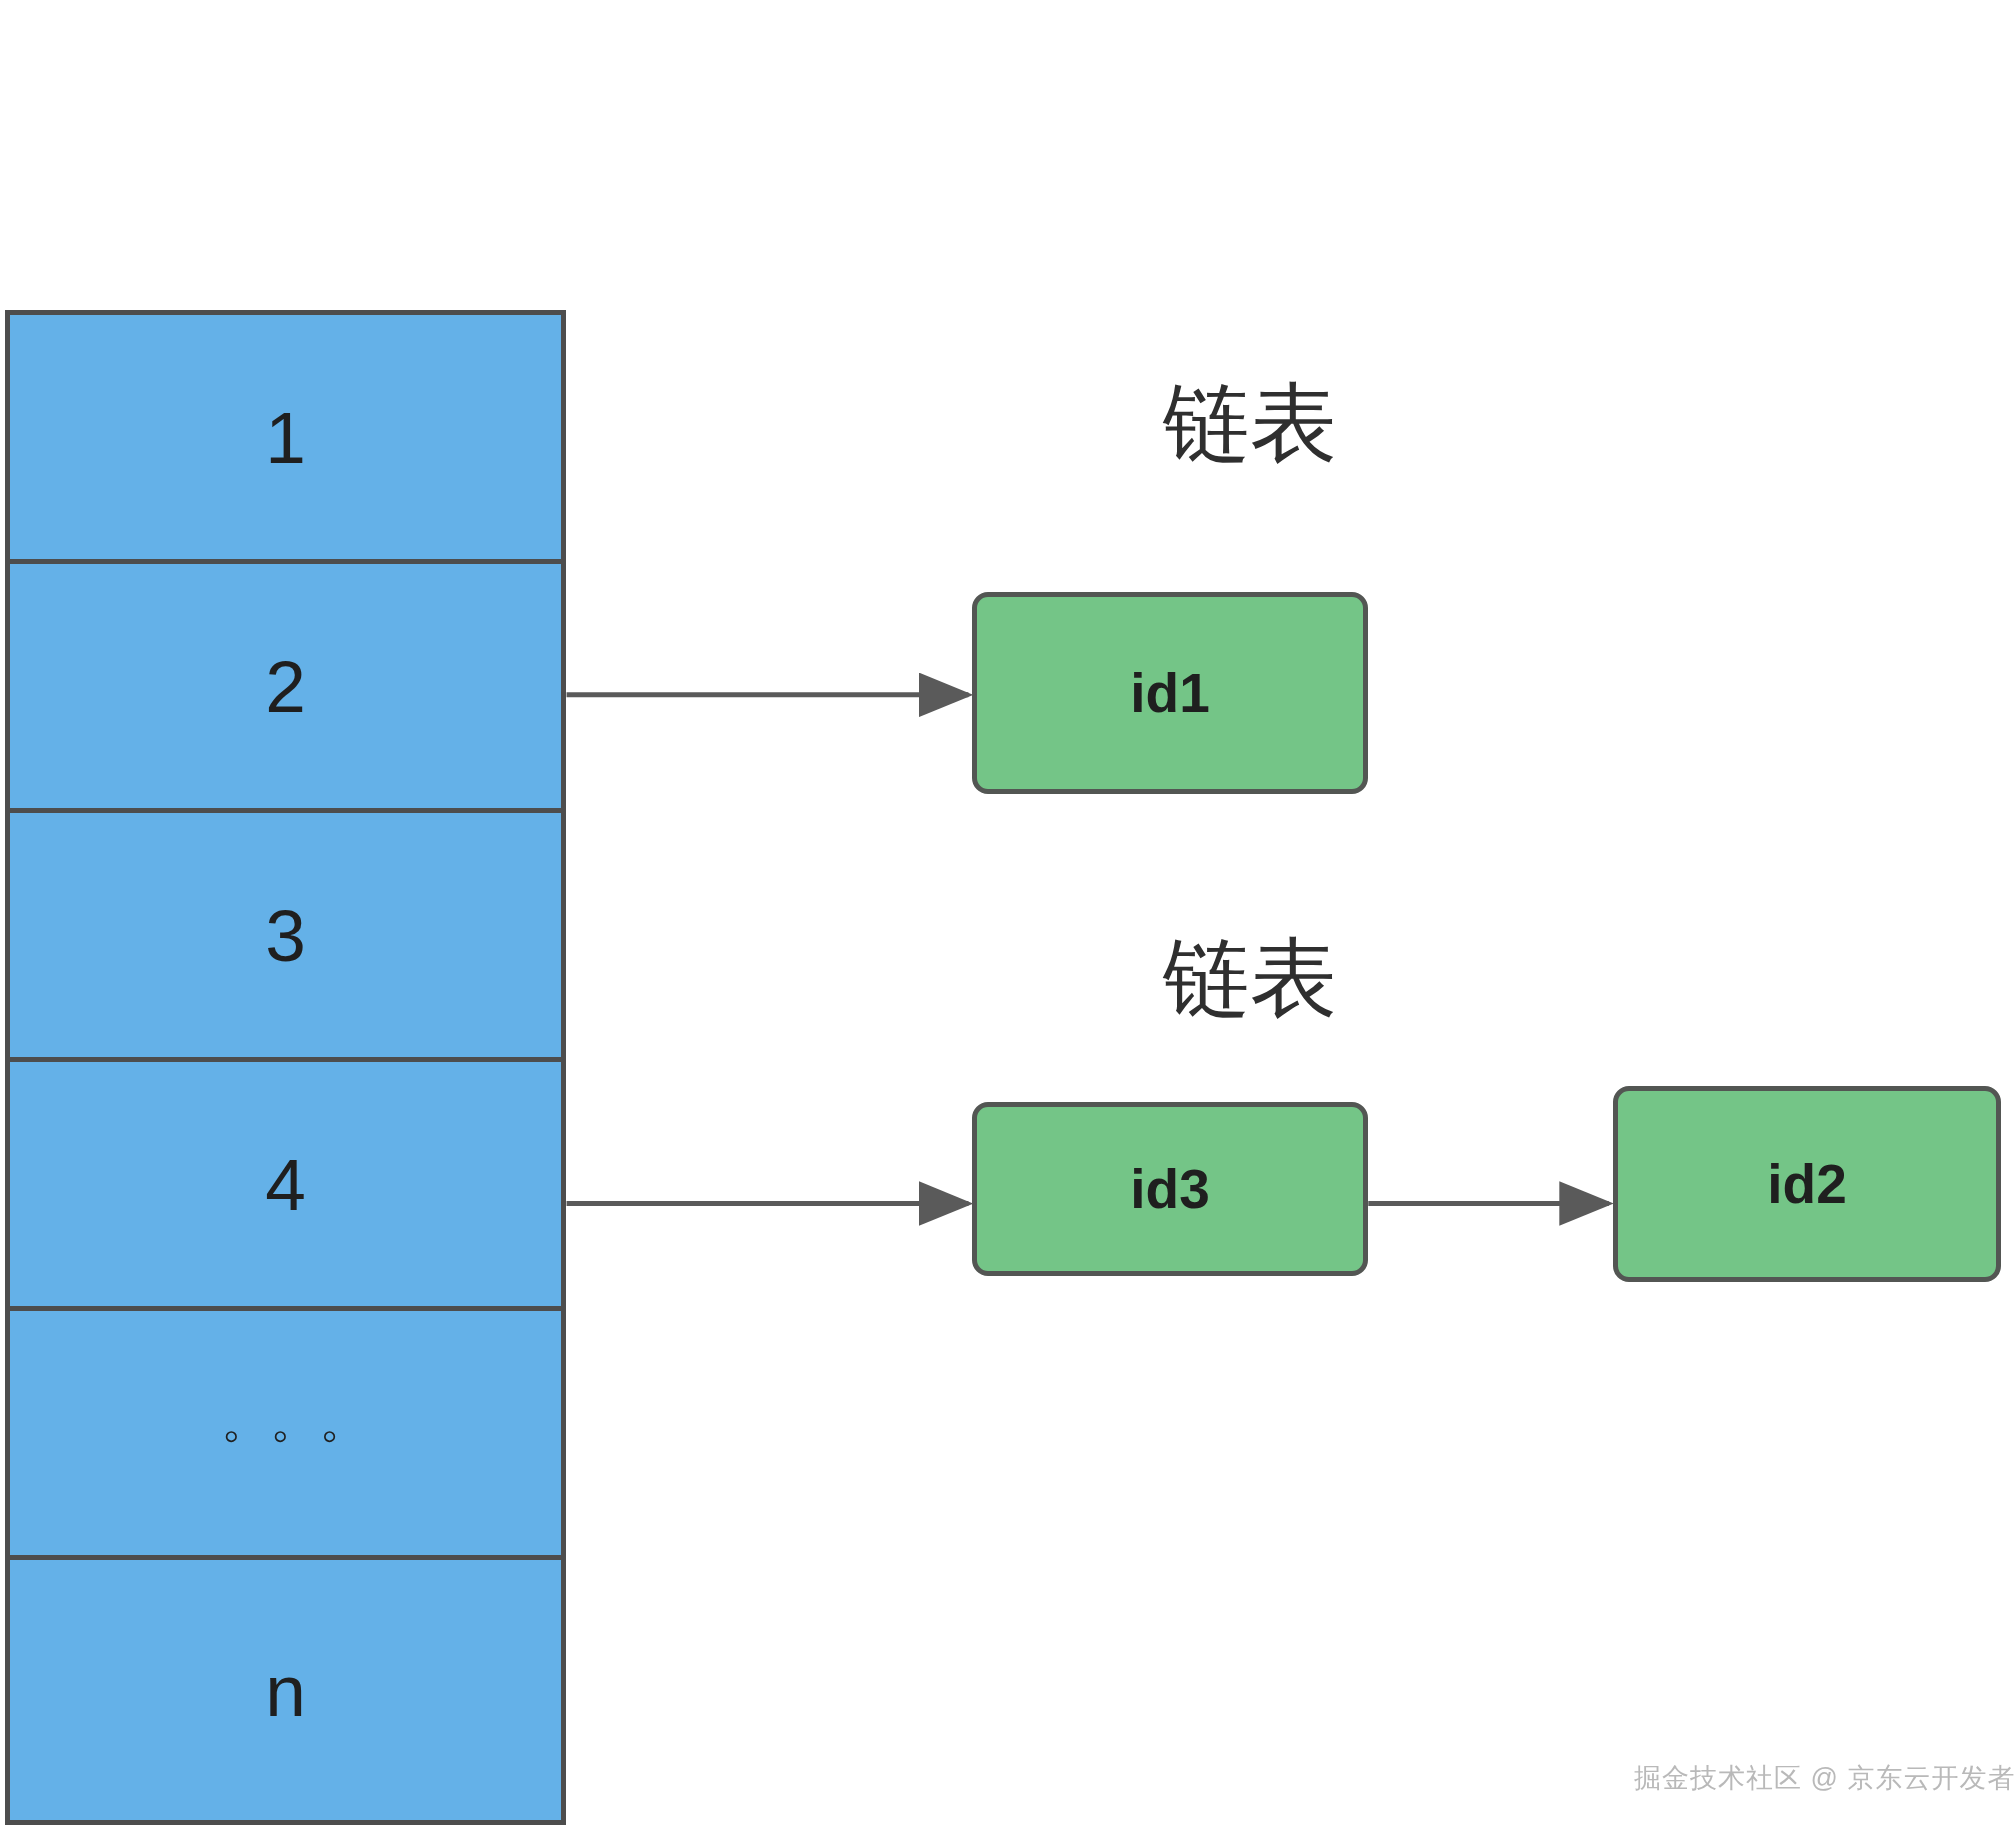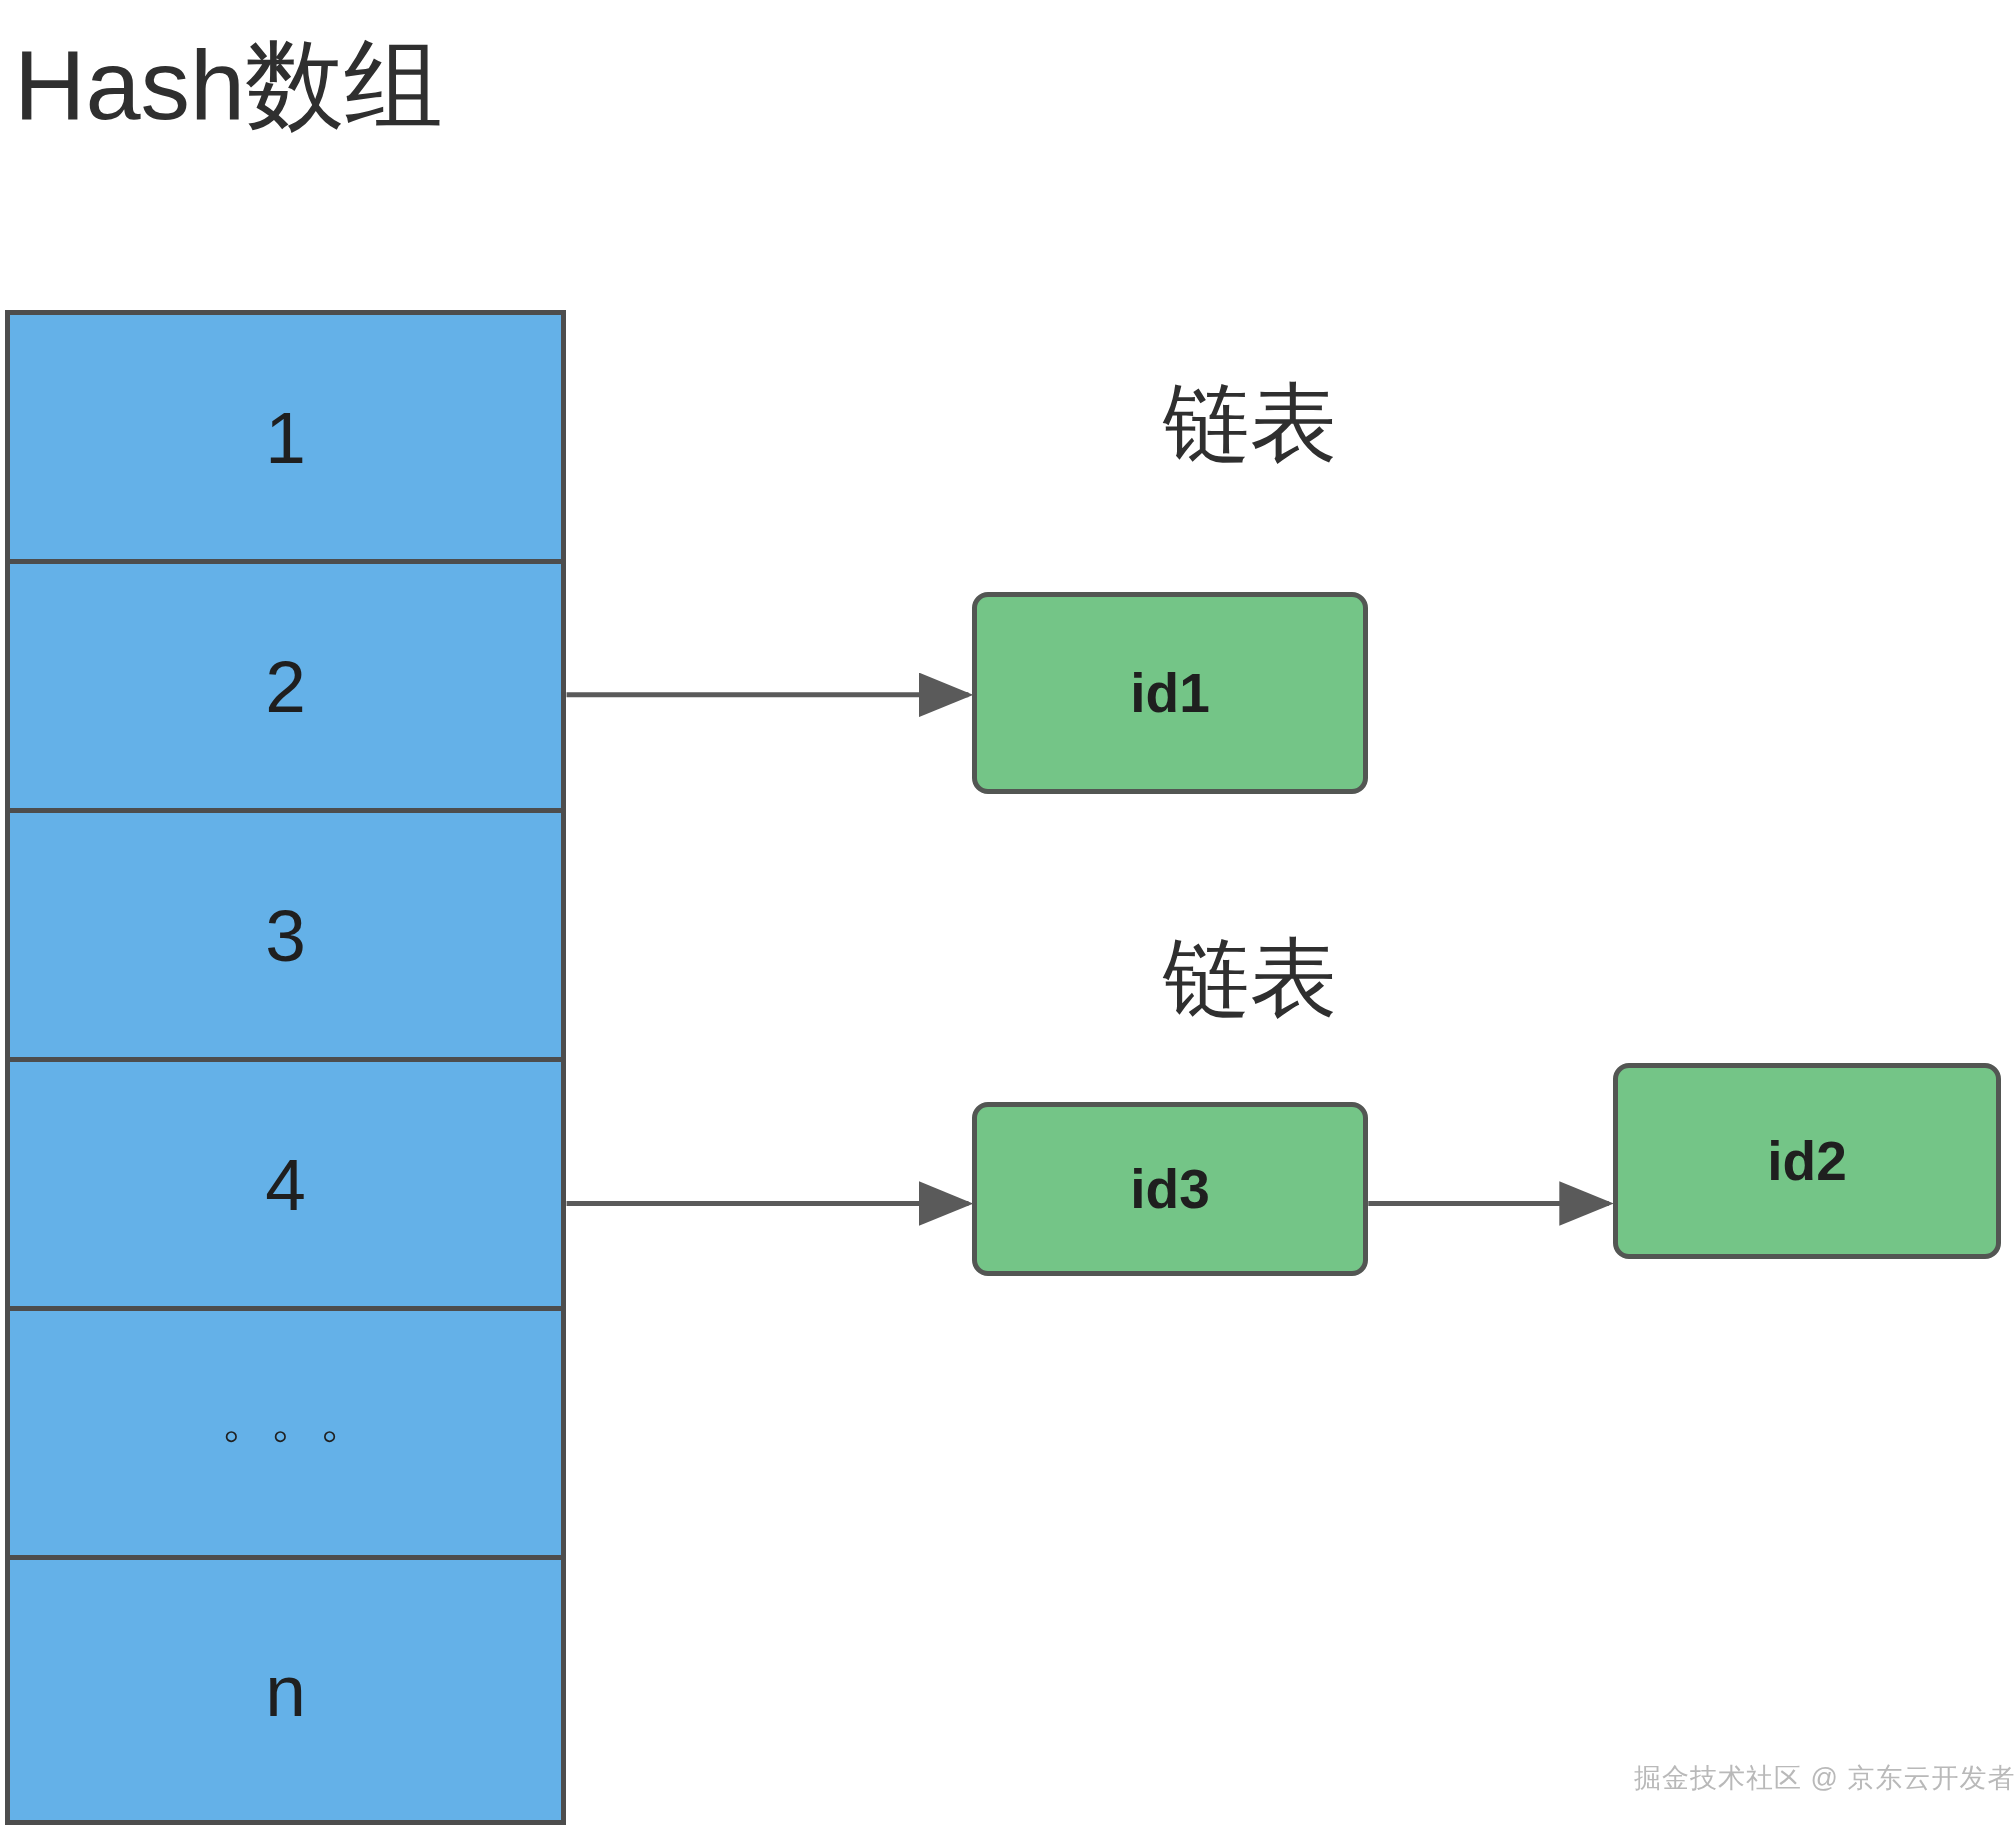--- a/index.html
+++ b/index.html
@@ -98,21 +98,21 @@
   }
   .node-label {
     font-size: 55px;
     line-height: 1;
     color: #1f1f1f;
     font-weight: 700;
     user-select: none;
   }
   #node-id1 { left: 972px; top: 592px; width: 396px; height: 202px; }
   #node-id3 { left: 972px; top: 1102px; width: 396px; height: 174px; }
-  #node-id2 { left: 1613px; top: 1063px; width: 388px; height: 196px; }
+  #node-id2 { left: 1613px; top: 1086px; width: 388px; height: 196px; }
 
   
   #edges {
     position: absolute;
     left: 0;
     top: 0;
     width: 2015px;
     height: 1840px;
     pointer-events: none;
   }
@@ -128,21 +128,20 @@
     white-space: nowrap;
     letter-spacing: 1px;
     user-select: none;
   }
 </style>
 </head>
 <body>
 
 <div id="canvas">
 
-  <div class="page-title">Hash数组</div>
 
   <div class="hash-array">
     <div class="array-cell">
       <span class="cell-label">1</span>
     </div>
     <div class="array-cell">
       <span class="cell-label">2</span>
     </div>
     <div class="array-cell">
       <span class="cell-label">3</span>

